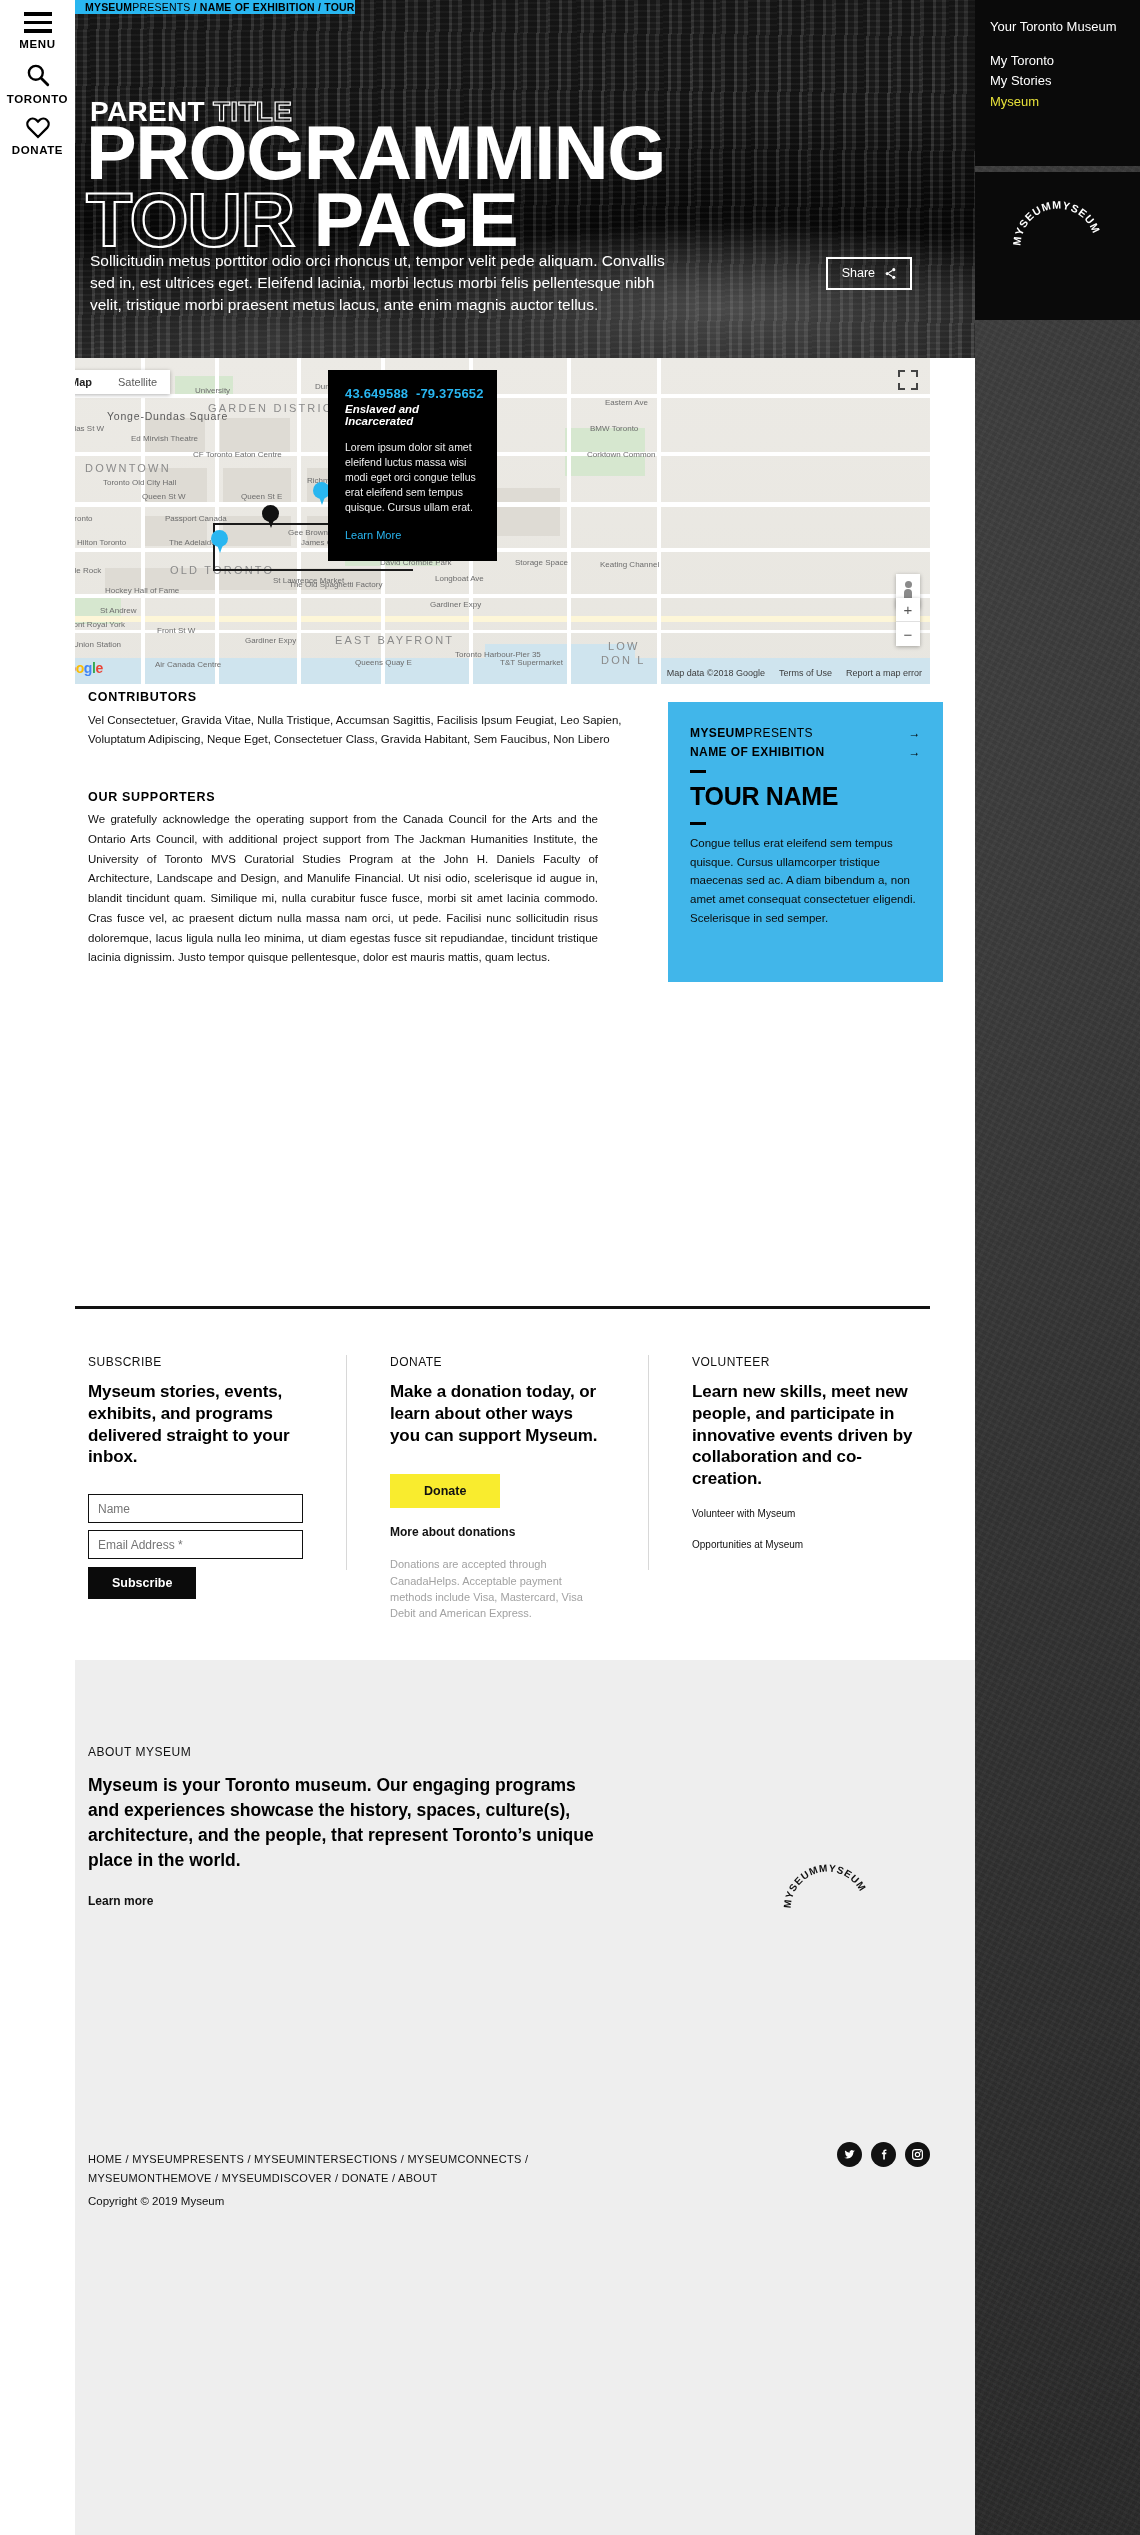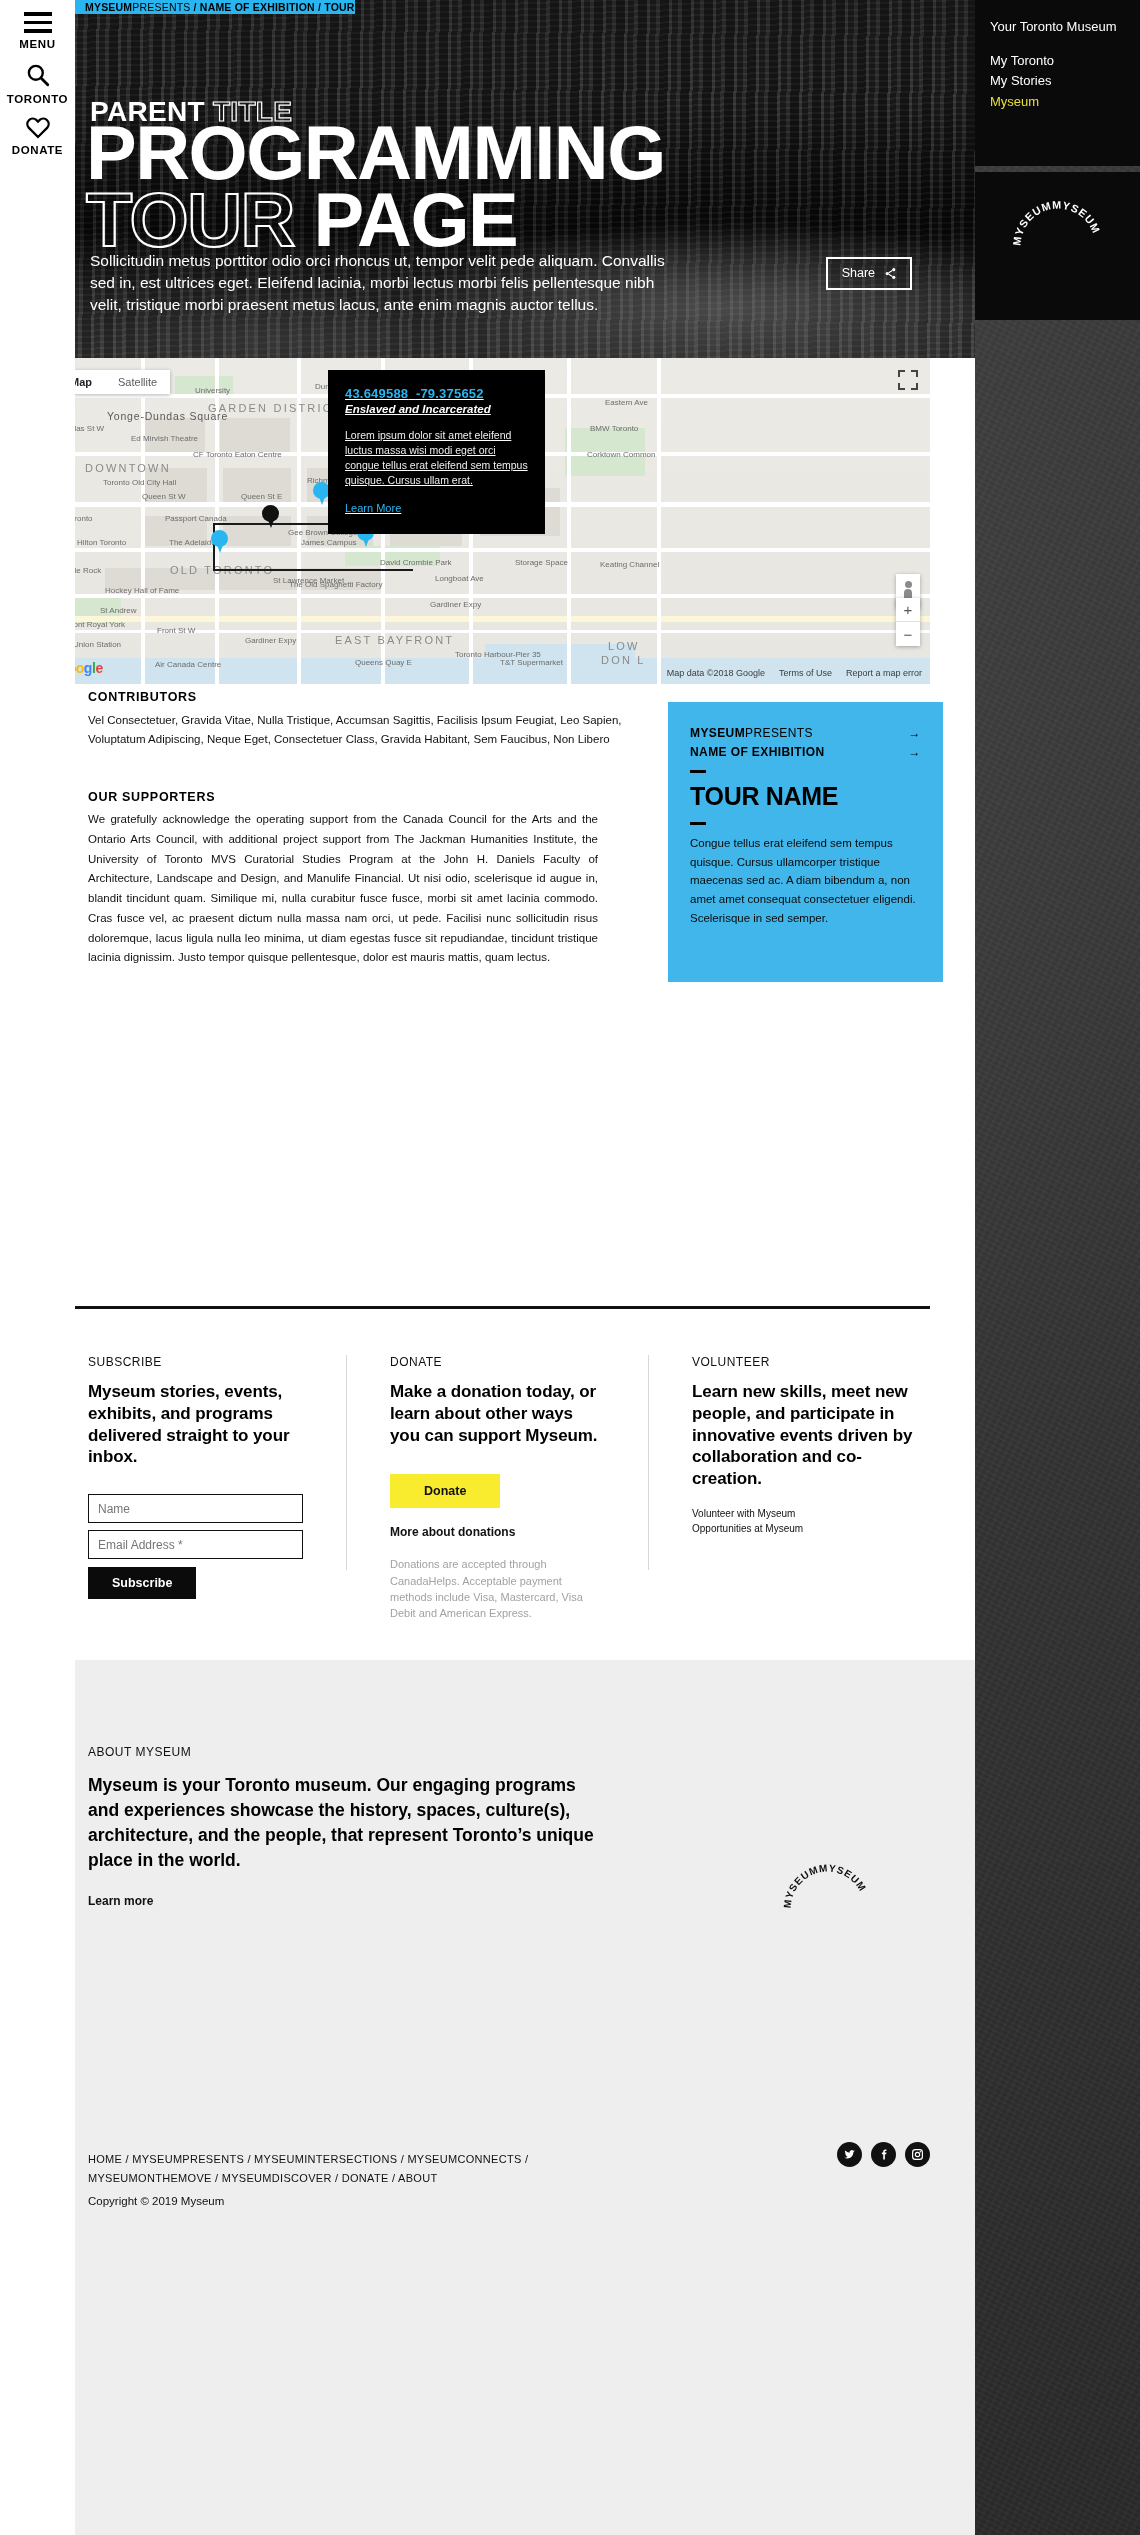--- a/index.html
+++ b/index.html
@@ -227,24 +227,23 @@
     border-left: 4px solid transparent; border-right: 4px solid transparent;
     border-top: 11px solid #29b6f0;
   }
   .pin.dark .head { background: #111; }
   .pin.dark .tip { border-top-color: #111; }
   .route {
     position: absolute; border: 2.5px solid #1a1a1a; z-index: 8;
   }
   .map-popup {
     position: absolute; left: 283px; top: 12px;
-    width: 217px;
+    width: 169px;
     background: #000; color: #fff; z-index: 20;
     padding: 16px 17px 20px 17px;
-    text-decoration: underline;
   }
   .map-popup .coords { color: #29b6f0; font-size: 13px; font-weight: 700; letter-spacing: .2px; }
   .map-popup .subt { font-style: italic; font-weight: 700; font-size: 11.5px; margin-top: 2px; }
   .map-popup .ptxt { font-size: 10.5px; line-height: 1.42; margin-top: 13px; color: #f0f0f0; }
   .map-popup .plink { font-size: 11px; color: #29b6f0; margin-top: 14px; cursor: pointer; }
   
   .mid {
     position: absolute; left: 0; top: 690px; width: 975px;
   }
   .contrib { position: absolute; left: 88px; top: 0; width: 545px; }
@@ -591,21 +590,21 @@
           <button class="btn-yellow">Donate</button>
         </div>
         <div class="flink">More about donations</div>
         <div class="fnote">Donations are accepted through CanadaHelps. Acceptable payment methods include Visa, Mastercard, Visa Debit and American Express.</div>
       </div>
 
       <div class="fcol c3">
         <div class="kicker">VOLUNTEER</div>
         <div class="lead">Learn new skills, meet new people, and participate in innovative events driven by collaboration and co-creation.</div>
         <div class="fsmall" style="margin-top:16px;">Volunteer with Myseum</div>
-        <div class="fsmall" style="margin-top:0;">Opportunities at Myseum</div>
+        <div class="fsmall" style="margin-top:16px;">Opportunities at Myseum</div>
       </div>
     </div>
 
     <div class="about-band">
       <div class="about-inner">
         <div class="kicker">ABOUT MYSEUM</div>
         <div class="lead">Myseum is your Toronto museum. Our engaging programs and experiences showcase the history, spaces, culture(s), architecture, and the people, that represent Toronto’s unique place in the world.</div>
         <div class="lm">Learn more</div>
       </div>
 

